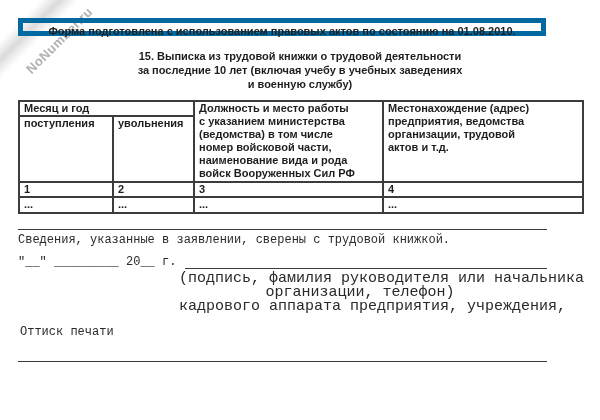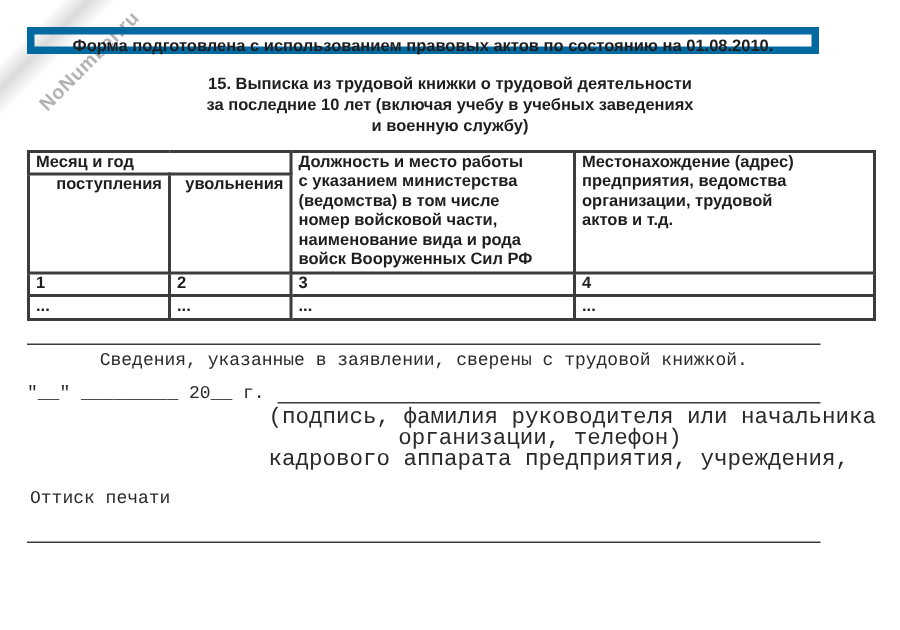--- a/index.html
+++ b/index.html
@@ -35,30 +35,30 @@
   table.work-table{
     position:absolute;left:18px;top:100px;z-index:1;
     width:564px;border-collapse:collapse;table-layout:fixed;
   }
   table.work-table td{
     border:2px solid #3c3c3c;vertical-align:top;
     font-weight:bold;font-size:11px;line-height:13px;
     padding:0 4px;overflow:visible;white-space:nowrap;
   }
   tr.r-my td{height:13px;}
-  tr.r-sub td{height:64px;text-align:right;}
+  tr.r-sub td{height:64px;}
   tr.r-num td{height:12px;}
   tr.r-dots td{height:14px;}
   
   .mono{font-family:"Liberation Mono",monospace;color:#2a2a2a;}
   .rule{position:absolute;height:1px;background:#3a3a3a;z-index:1;}
   .rule-top{left:18px;top:229px;width:529px;}
   .verified-text{
     position:absolute;left:18px;top:234px;width:529px;z-index:1;
-    text-align:center;font-size:12px;line-height:13px;white-space:nowrap;
+    text-align:left;font-size:12px;line-height:13px;white-space:nowrap;
   }
   .date-line{
     position:absolute;left:18px;top:256px;z-index:1;
     font-size:12px;line-height:13px;white-space:pre;
   }
   .sig-line{left:185px;top:268px;width:362px;}
   .sig-caption{
     position:absolute;left:179px;top:272px;width:362px;z-index:1;
     text-align:center;font-size:15px;line-height:14px;
   }

